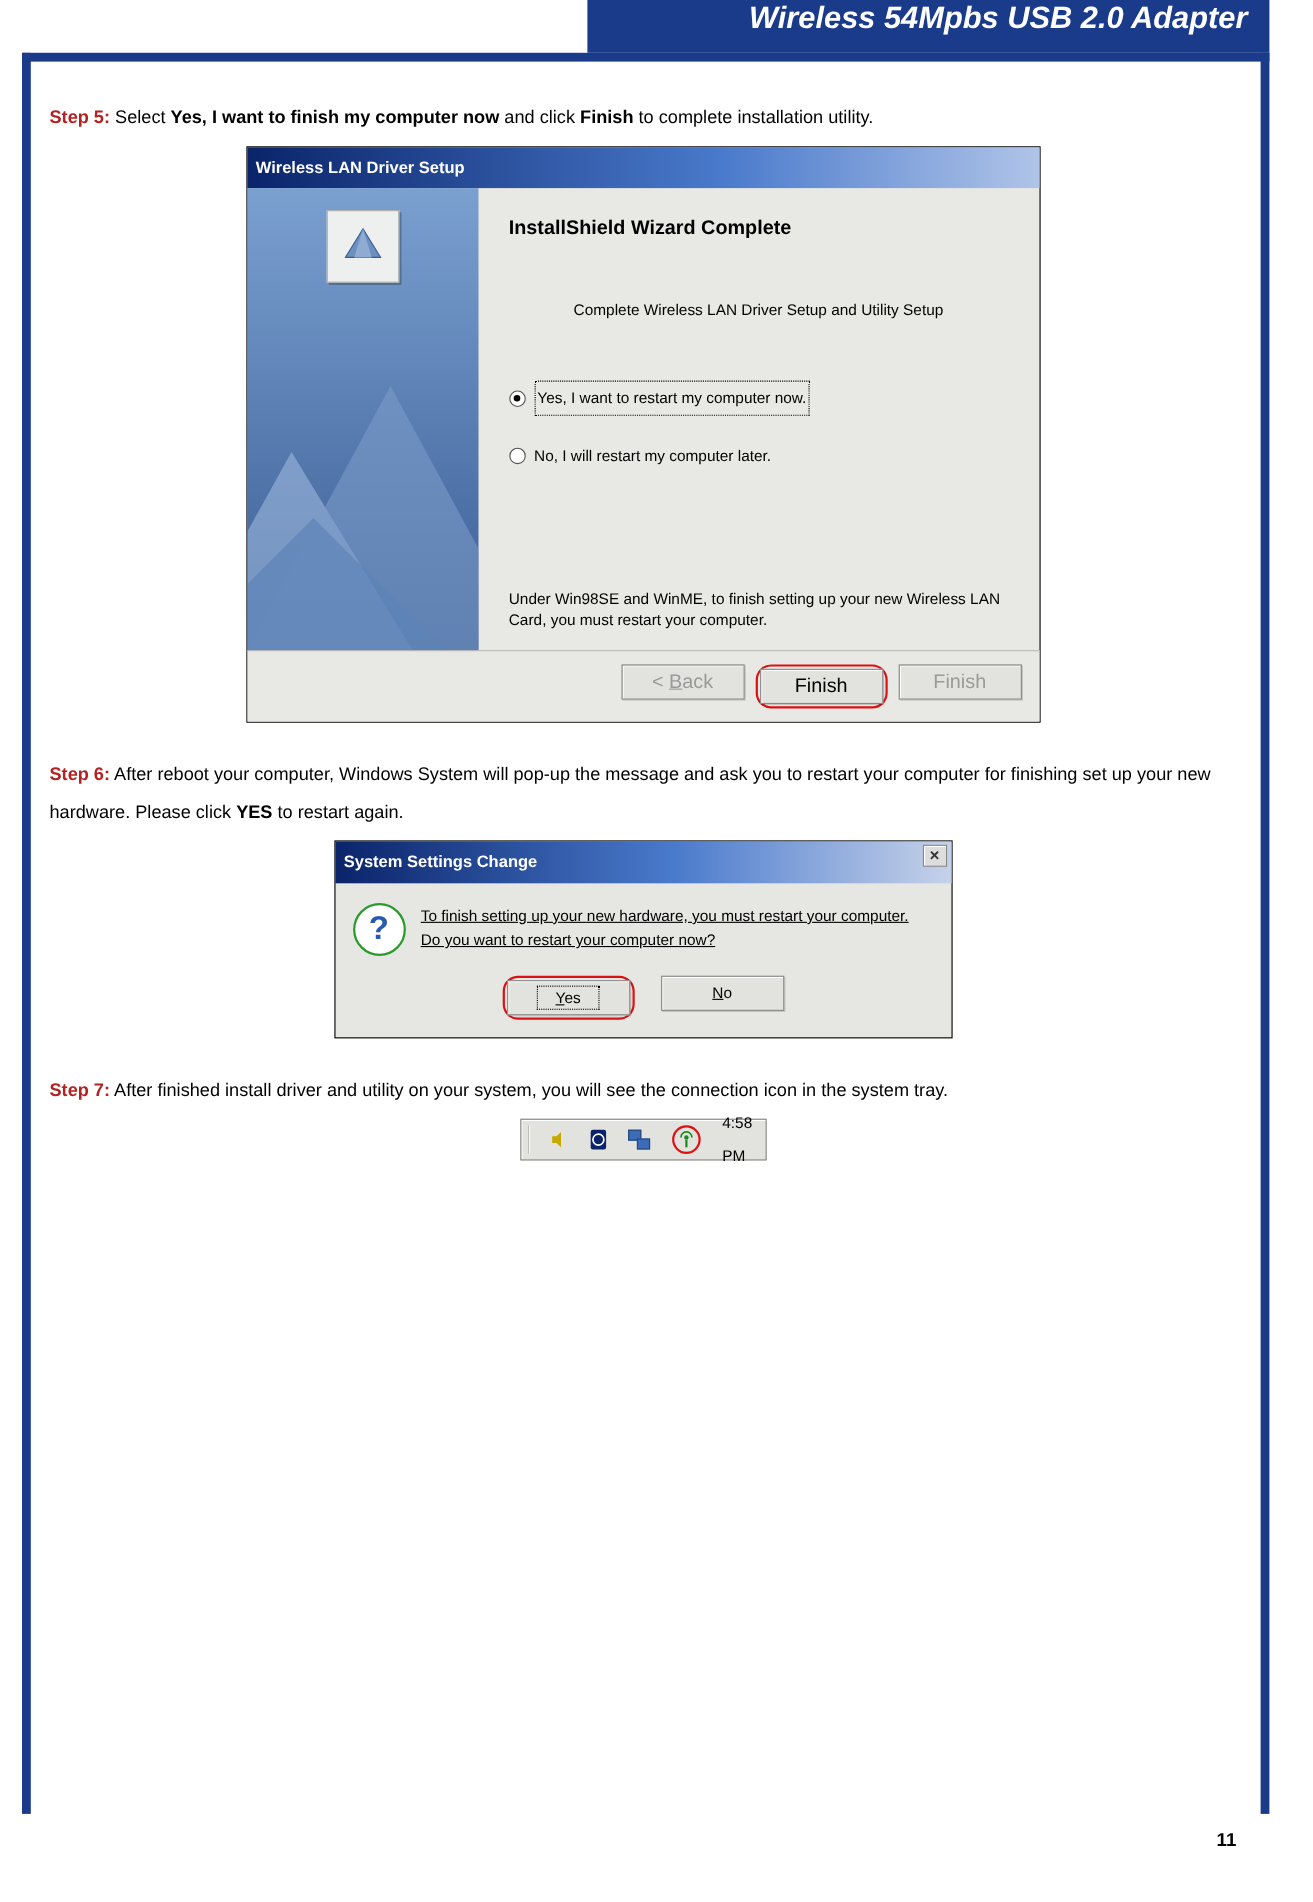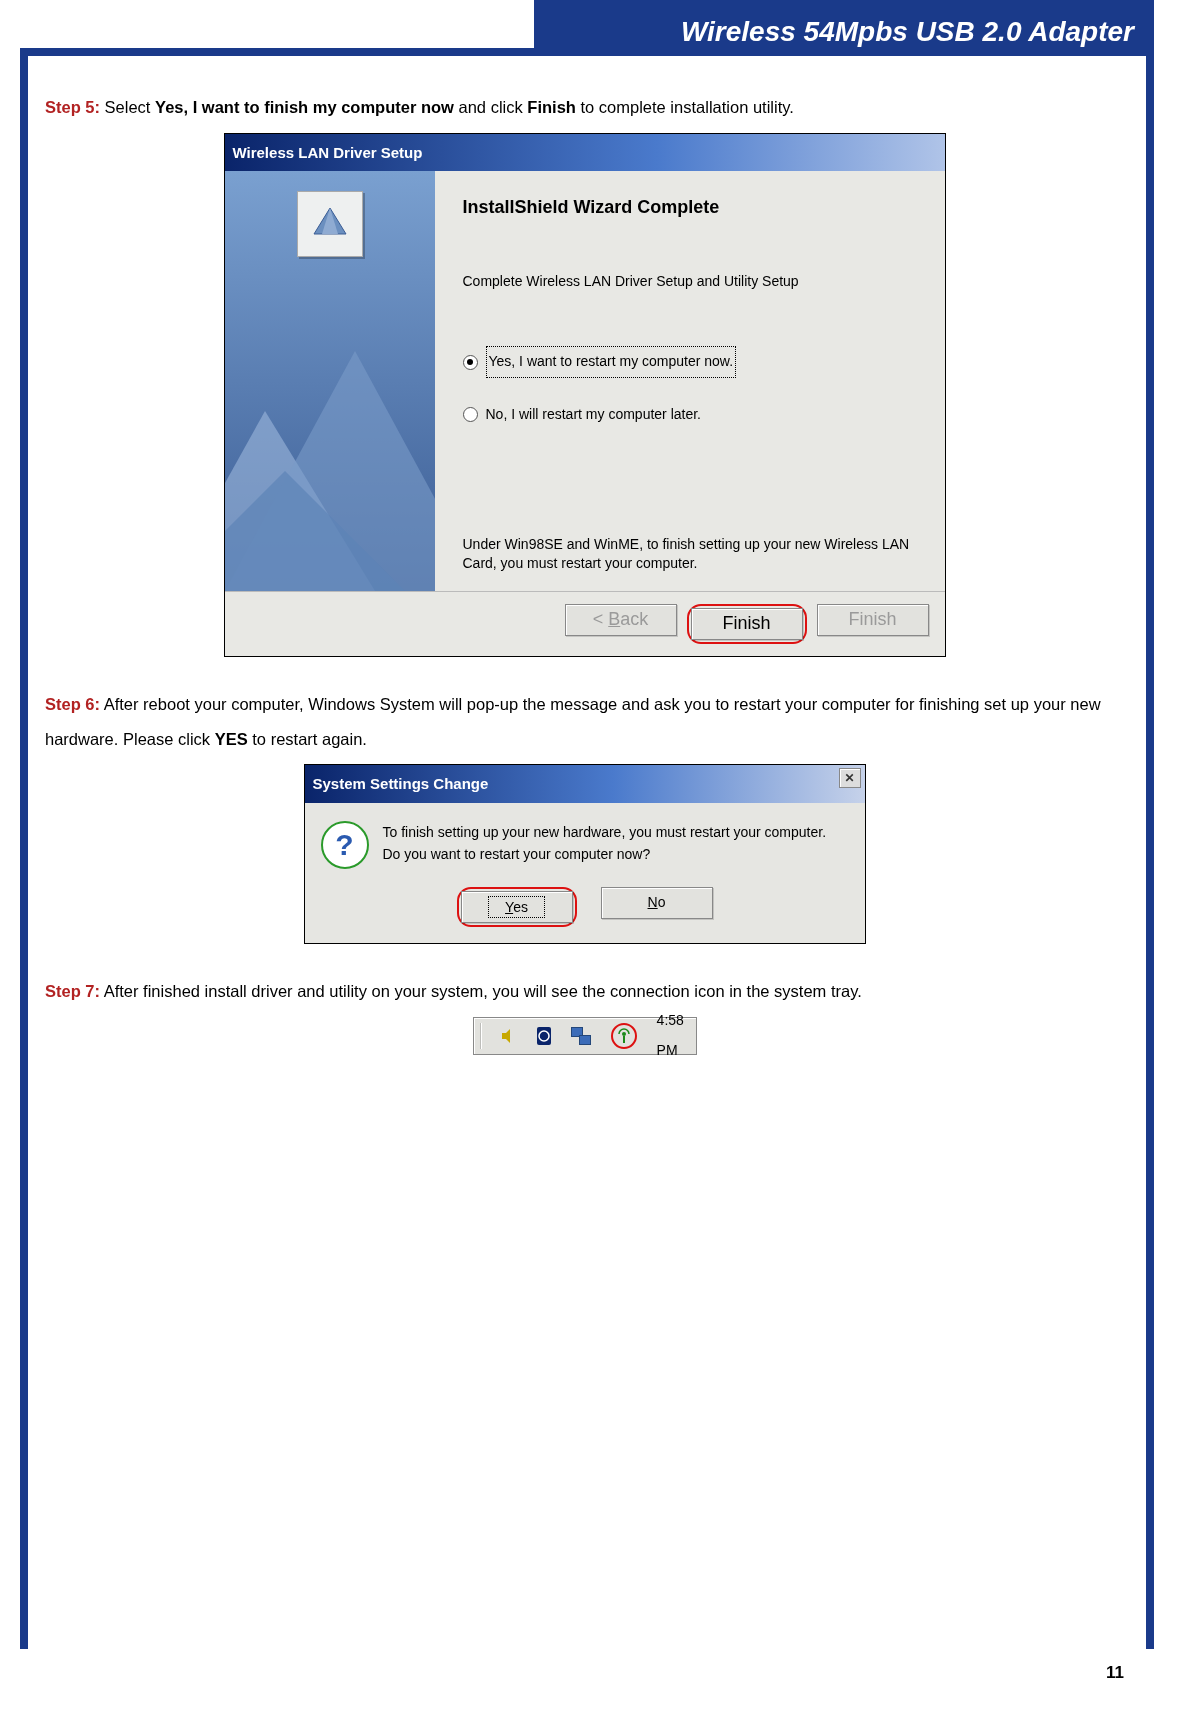--- a/index.html
+++ b/index.html
@@ -20,21 +20,21 @@
     top: 0;
     right: 40px;
     width: 620px;
     height: 48px;
     background: #1a3a8a;
     color: #fff;
     font-style: italic;
     font-weight: bold;
     font-size: 28px;
     display: flex;
-    align-items: flex-end;
+    align-items: flex-start;
     justify-content: flex-end;
     padding-right: 20px;
     box-sizing: border-box;
   }
   .blue-frame-top {
     position: absolute;
     top: 48px;
     left: 20px;
     right: 40px;
     height: 8px;
@@ -126,20 +126,21 @@
     color: #000;
     position: relative;
   }
   .wizard-h {
     font-weight: bold;
     font-size: 18px;
     margin-bottom: 40px;
   }
   .wizard-sub {
     margin-bottom: 50px;
+    text-align: center;
   }
   .radio-row {
     display: flex;
     align-items: center;
     gap: 8px;
     margin-bottom: 22px;
     font-size: 14px;
   }
   .radio-dot {
     width: 13px; height: 13px;
@@ -237,21 +238,21 @@
     border: 2px solid #2a9a2a;
     background: #fff;
     display: flex;
     align-items: center;
     justify-content: center;
     color: #2a5ab0;
     font-size: 30px;
     font-weight: bold;
     flex: none;
   }
-  .msg-text { line-height: 1.6; }
+  .msg-text { line-height: 1.6; text-decoration: underline; }
   .msg-buttons {
     display: flex;
     justify-content: center;
     gap: 24px;
     padding: 8px 0 16px 0;
   }
   .msg-btn {
     width: 110px; height: 30px;
     background: #e2e2de;
     border: 1px solid #888;

